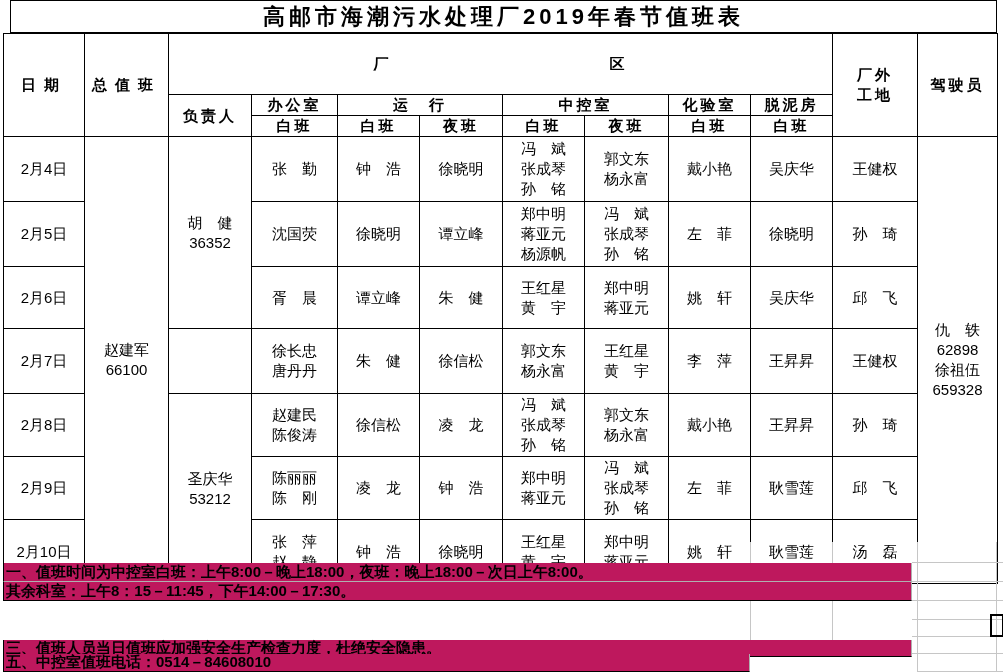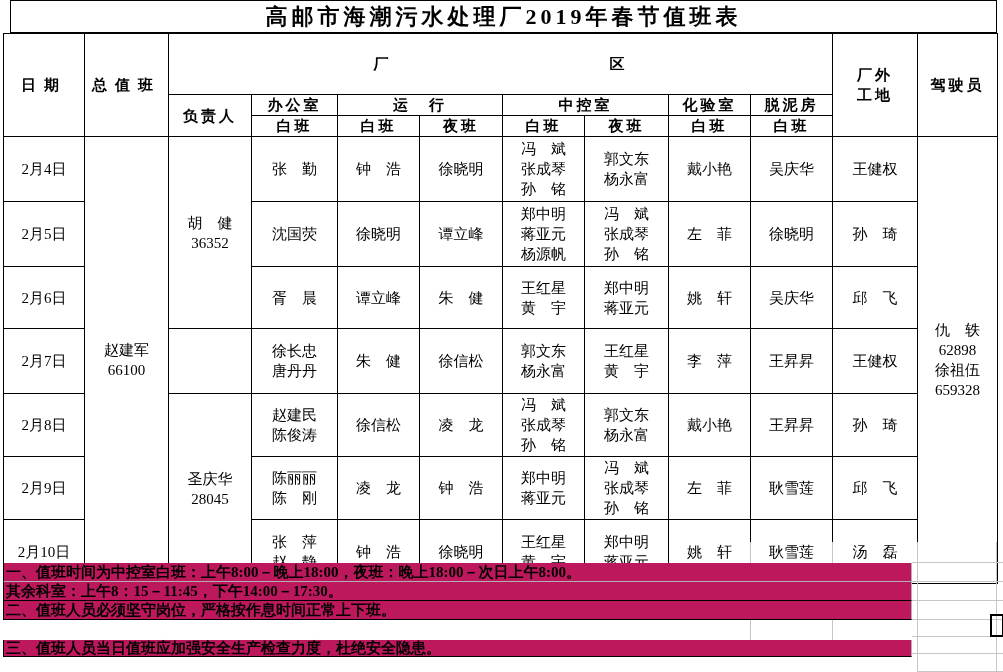--- a/index.html
+++ b/index.html
@@ -1,18 +1,18 @@
 <!DOCTYPE html>
 <html><head>
 <meta charset="utf-8">
 <style>
   html,body { margin:0; padding:0; background:#fff; }
   .canvas {
     position:relative; width:1003px; height:672px; background:#ffffff;
-    font-family:Liberation Serif, serif; color:#000;
+    font-family:Liberation Sans, sans-serif; color:#000;
     overflow:hidden;
   }
   
   .title-box {
     position:absolute; left:10px; top:0; width:987px; height:33px;
     box-sizing:border-box; border:1px solid #000;
     display:flex; align-items:center; justify-content:center;
     font-size:22px; font-weight:bold; letter-spacing:4px; white-space:nowrap;
   }
   
@@ -176,21 +176,21 @@
 杨永富</td>
       <td>王红星
 黄　宇</td>
       <td>李　萍</td>
       <td>王昇昇</td>
       <td>王健权</td>
     </tr>
     <tr class="dr5">
       <td>2月8日</td>
       <td rowspan="3" class="resp-c">圣庆华
-28045</td>
+53212</td>
       <td>赵建民
 陈俊涛</td>
       <td>徐信松</td>
       <td>凌　龙</td>
       <td>冯　斌
 张成琴
 孙　铭</td>
       <td>郭文东
 杨永富</td>
       <td>戴小艳</td>
@@ -224,22 +224,22 @@
 蒋亚元</td>
       <td>姚　轩</td>
       <td>耿雪莲</td>
       <td>汤　磊</td>
     </tr>
   </tbody>
     </table>
 
   <div class="note-row grey-bottom" style="top:563px; height:19px; width:909px;">一、值班时间为中控室白班：上午8:00－晚上18:00，夜班：晚上18:00－次日上午8:00。</div>
   <div class="note-row indent" style="top:582px; height:19px; width:909px;">其余科室：上午8：15－11:45，下午14:00－17:30。</div>
-  <div class="note-row" style="top:601px; height:19px; width:909px;">二、值班人员必须坚守岗位，严格按作息时间正常上下班。</div>
   <div class="note-row" style="top:640px; height:17px; width:909px;">三、值班人员当日值班应加强安全生产检查力度，杜绝安全隐患。</div>
+  <div class="note-row" style="top:654px; height:18px; width:747px;">五、中控室值班电话：0514－84608010</div>
 
   <div class="gl v" style="left:750px; top:542px; height:112px;"></div>
   <div class="gl v" style="left:832px; top:542px; height:112px;"></div>
   <div class="gl v" style="left:917px; top:542px; height:130px;"></div>
   <div class="gl v" style="left:996px; top:542px; height:130px;"></div>
   <div class="gl h" style="left:912px; top:562px; width:91px;"></div>
   <div class="gl h" style="left:912px; top:581px; width:91px;"></div>
   <div class="gl h" style="left:912px; top:600px; width:91px;"></div>
   <div class="gl h" style="left:912px; top:619px; width:91px;"></div>
   <div class="gl h" style="left:912px; top:636px; width:91px;"></div>

